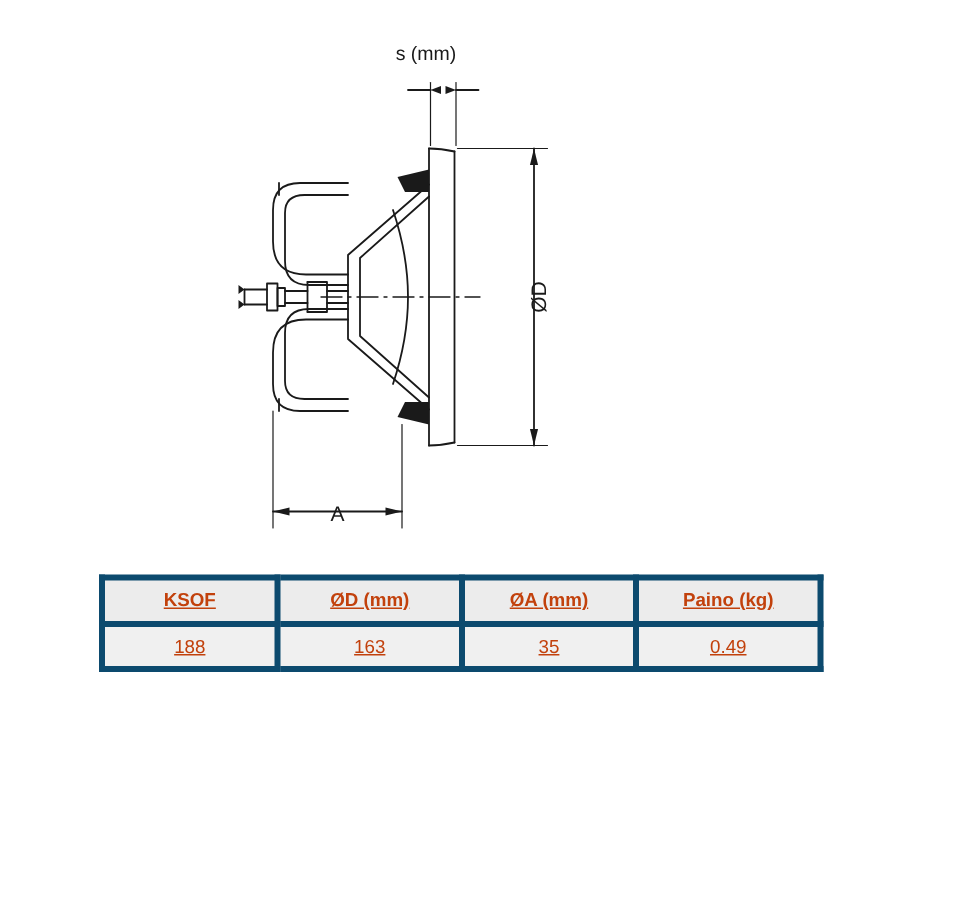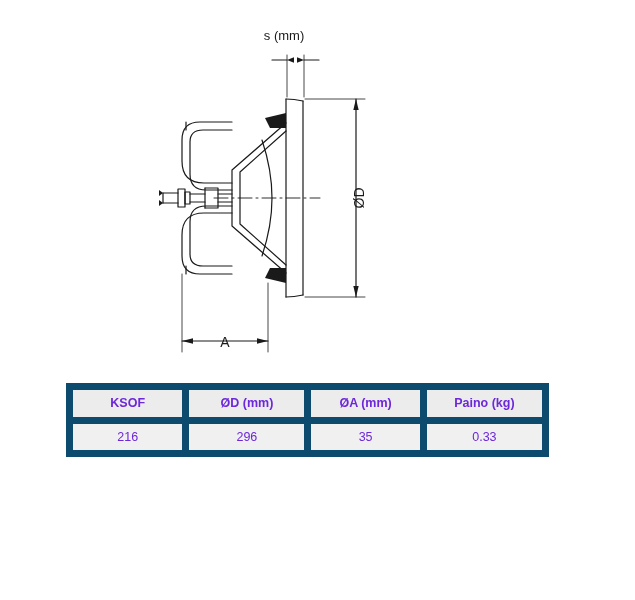--- a/index.html
+++ b/index.html
@@ -33,27 +33,28 @@
     top: 383px;
     width: 483px;
   }
   table.spec {
     border-collapse: collapse;
     width: 483px;
     font-size: 12.5px;
   }
   table.spec th,
   table.spec td {
-    border: 7px solid #0c4a6e;
+    border: 4px solid #0c4a6e;
     text-align: center;
     padding: 0;
     height: 26px;
     line-height: 26px;
     font-weight: normal;
-    color: #6d28d9;
+    color: #c2410c;
+    text-decoration: underline;
   }
   table.spec thead th {
     background: #ececec;
     font-weight: bold;
     font-size: 12.5px;
     height: 27px;
     line-height: 27px;
   }
   table.spec tbody tr.odd td {
     background: #ffffff;
@@ -179,22 +180,22 @@
       <thead>
         <tr>
           <th>KSOF</th>
           <th>ØD (mm)</th>
           <th>ØA (mm)</th>
           <th>Paino (kg)</th>
         </tr>
       </thead>
       <tbody>
         <tr class="even">
-          <td>216</td>
-          <td>296</td>
+          <td>188</td>
+          <td>163</td>
           <td>35</td>
-          <td>0.33</td>
+          <td>0.49</td>
         </tr>
       </tbody>
     </table>
   </div>
 
 </div>
 
 </body></html>

